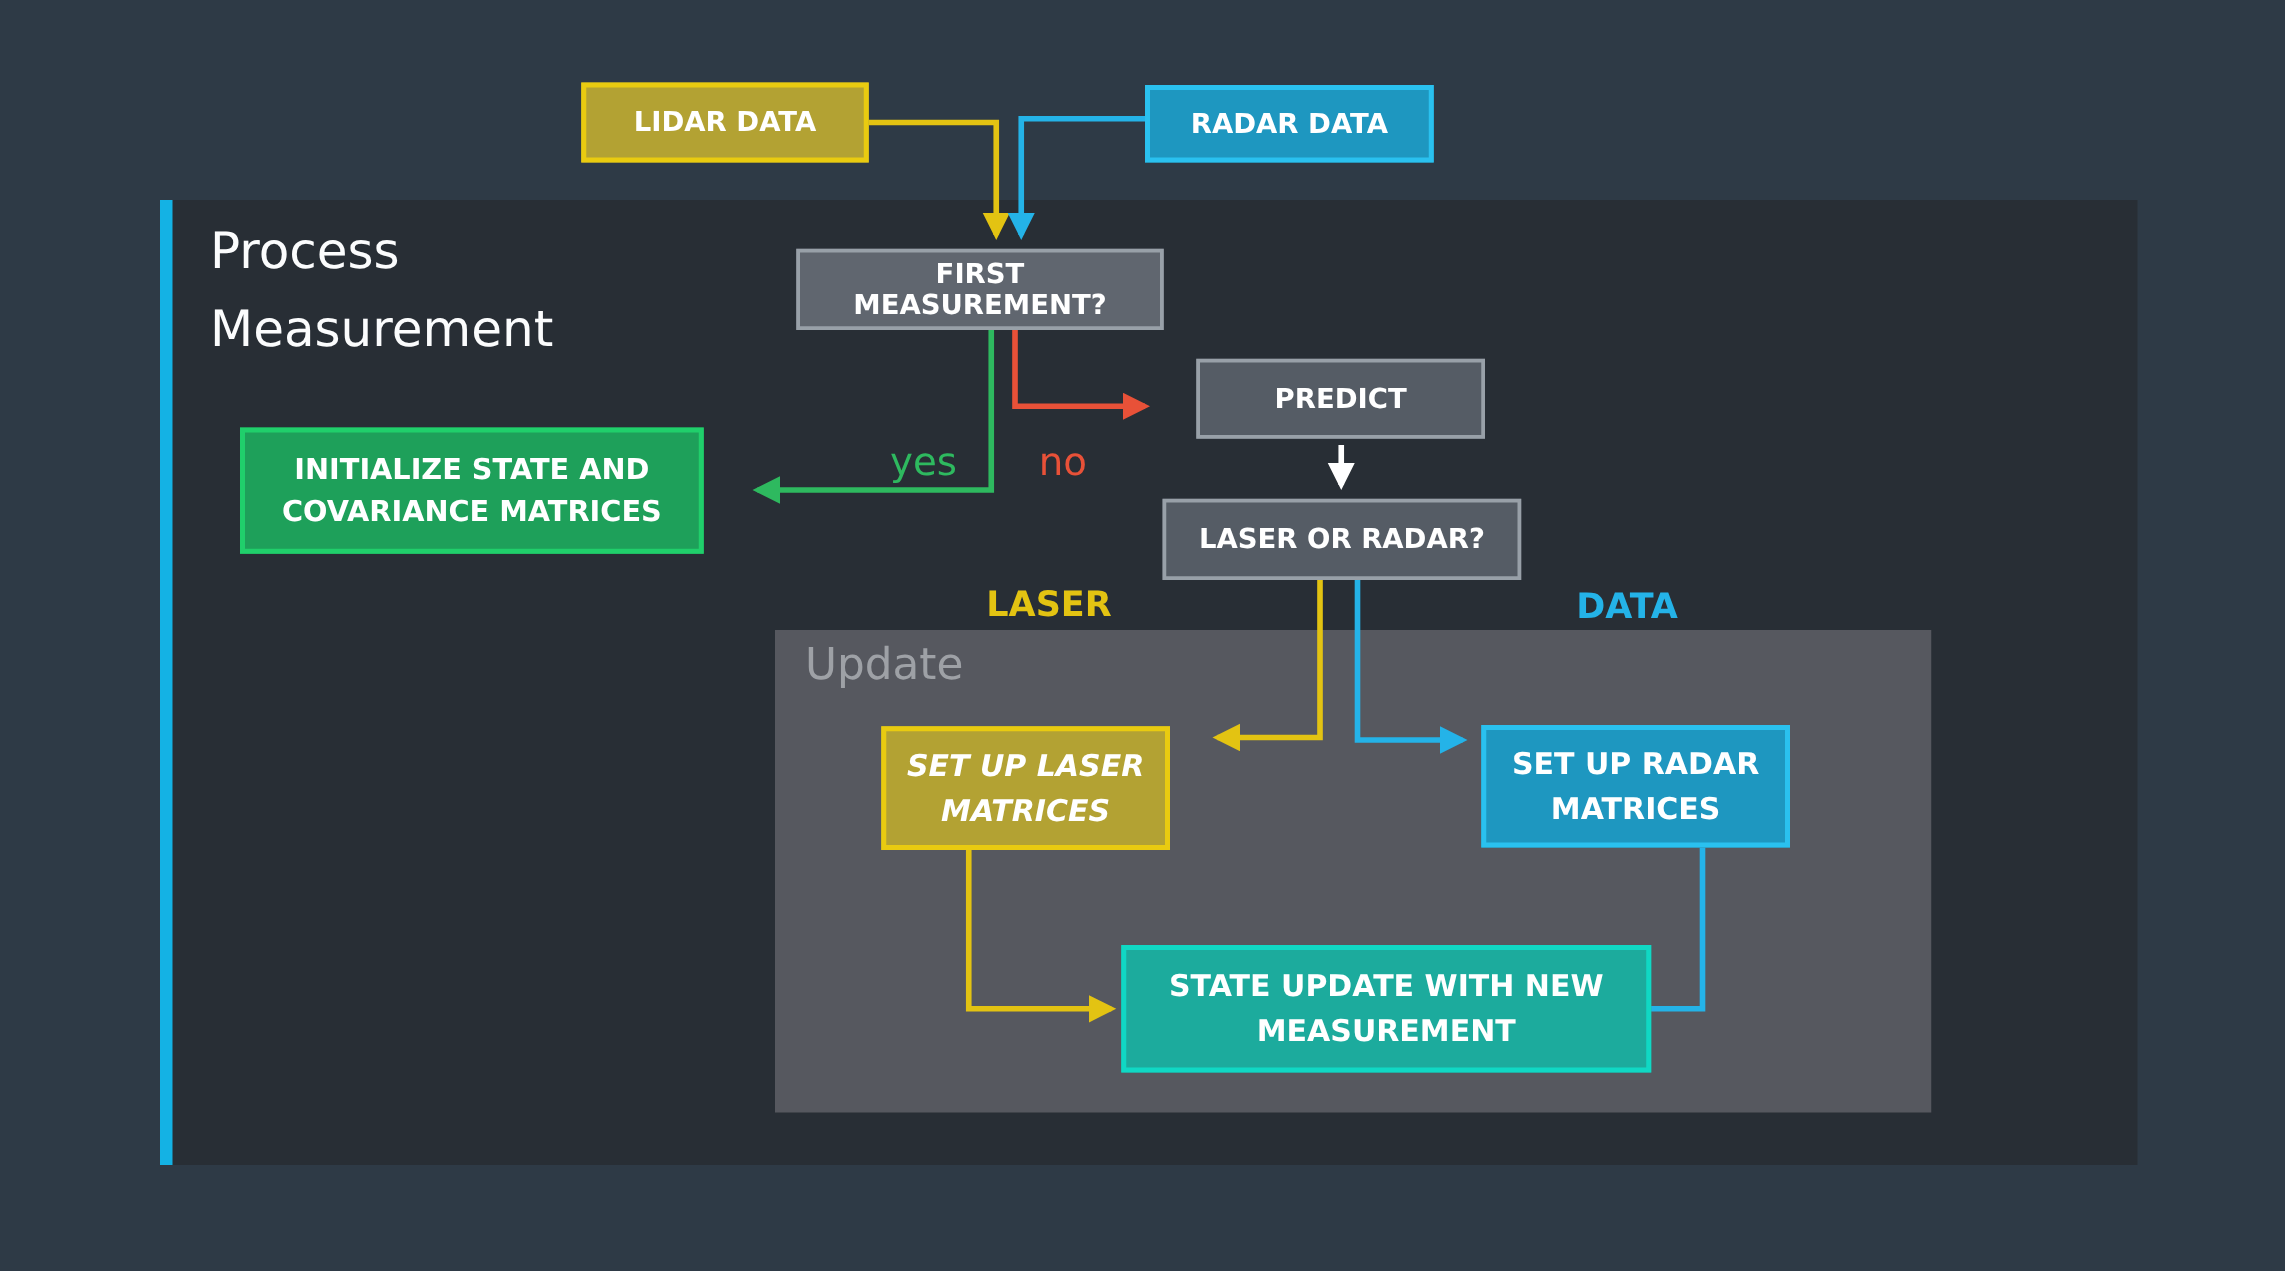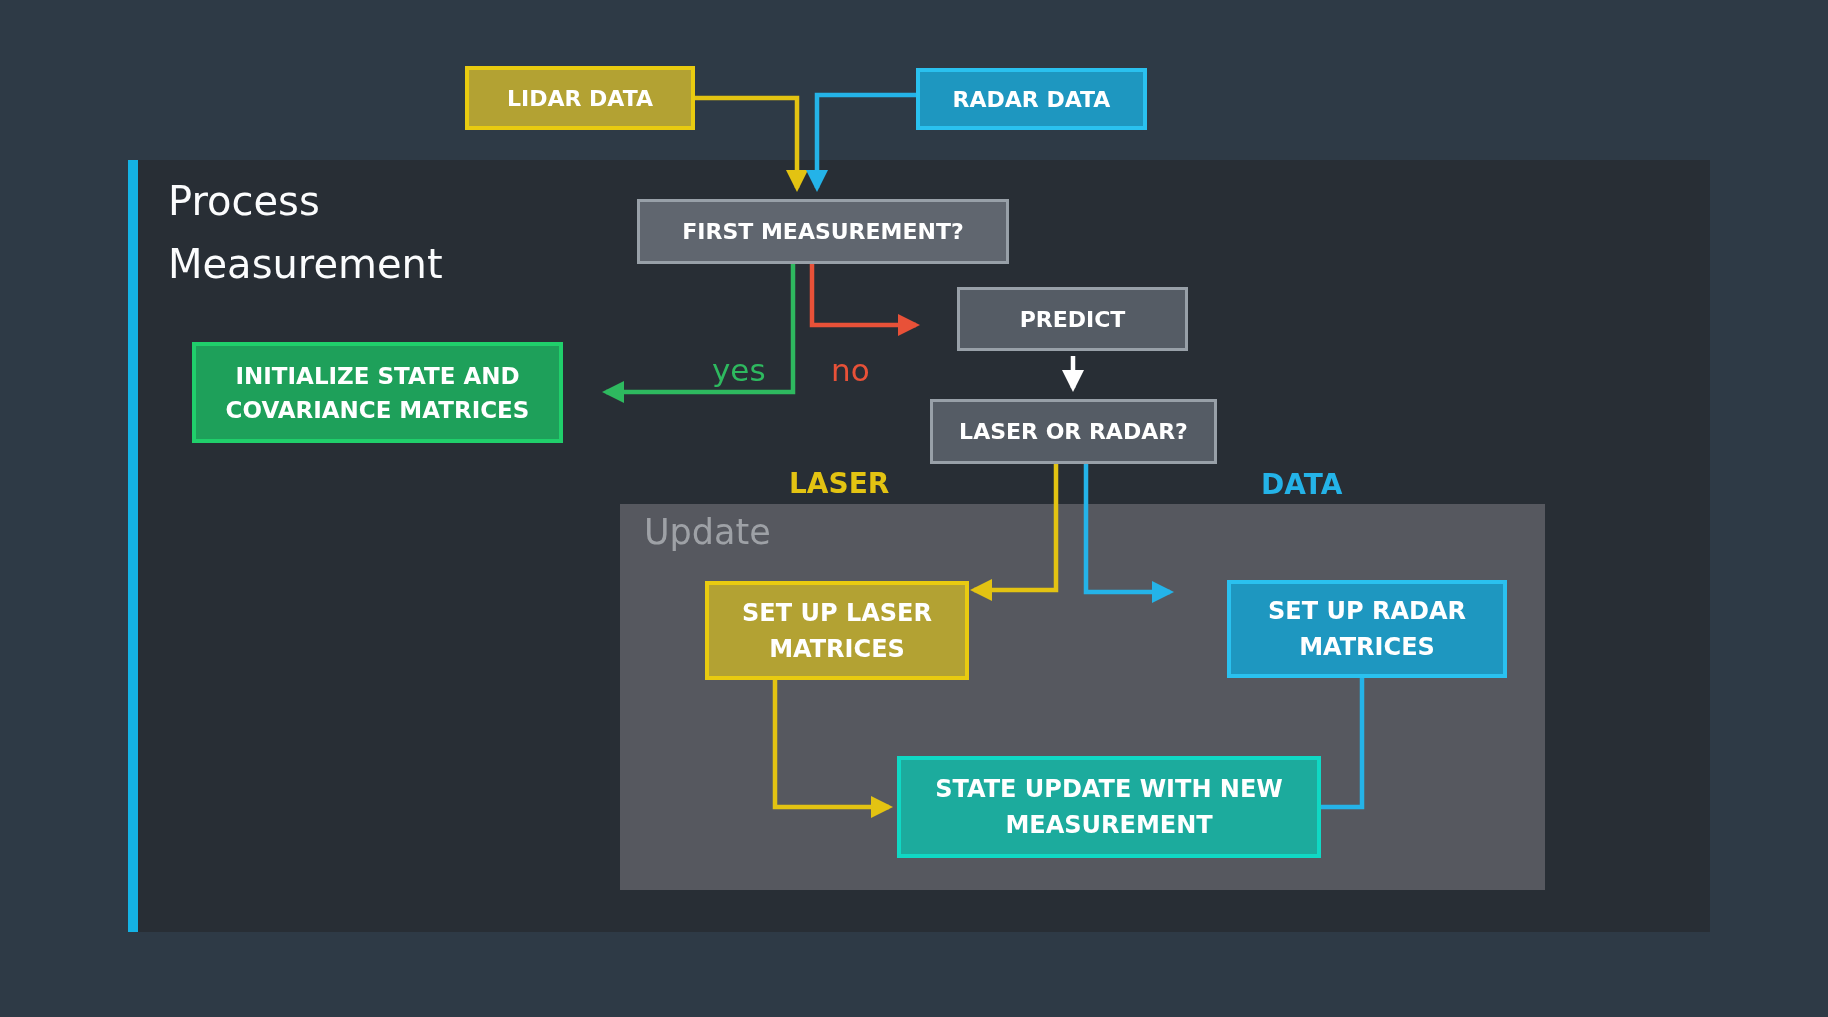--- a/index.html
+++ b/index.html
@@ -39,32 +39,32 @@
   svg.connector-layer{position:absolute;left:0;top:0;width:1828px;height:1017px;}
   .node{
     position:absolute;display:flex;align-items:center;justify-content:center;
     text-align:center;color:#ffffff;font-weight:bold;text-transform:uppercase;
     padding:20px 10px;
   }
   .node-lidar{left:465px;top:66px;width:230px;height:64px;font-size:22px;
     background:var(--yellow-fill);border:4px solid var(--yellow-border);}
   .node-radar{left:916px;top:68px;width:231px;height:62px;font-size:22px;
     background:var(--blue-fill);border:4px solid var(--blue-border);}
-  .node-first{left:637px;top:199px;width:372px;height:65px;font-size:22px;
+  .node-first{left:637px;top:199px;width:294px;height:65px;font-size:22px;
     background:var(--gray-fill-light);border:3px solid var(--gray-border);}
   .node-predict{left:957px;top:287px;width:231px;height:64px;font-size:22px;
     background:var(--gray-fill);border:3px solid var(--gray-border);}
   .node-initialize{left:192px;top:342px;width:371px;height:101px;font-size:23px;line-height:34px;
     background:var(--green-fill);border:4px solid var(--green-border);}
   .node-lor{left:930px;top:399px;width:287px;height:65px;font-size:22px;
     background:var(--gray-fill);border:3px solid var(--gray-border);}
-  .node-setup-laser{left:705px;top:581px;width:264px;height:99px;font-size:24px;line-height:36px;
-    background:var(--yellow-fill);border:4px solid var(--yellow-border);}
-  .node-setup-radar{left:1185px;top:580px;width:280px;height:98px;font-size:24px;line-height:36px;
-    background:var(--blue-fill);border:4px solid var(--blue-border);margin-left:42px;}
+  .node-setup-laser{left:705px;top:581px;width:231px;height:99px;font-size:24px;line-height:36px;
+    background:var(--yellow-fill);border:4px solid var(--yellow-border);font-style:italic;}
+  .node-setup-radar{left:1185px;top:580px;width:247px;height:98px;font-size:24px;line-height:36px;
+    background:var(--blue-fill);border:4px solid var(--blue-border);}
   .node-state-update{left:897px;top:756px;width:424px;height:102px;font-size:24px;line-height:36px;
     background:var(--teal-fill);border:4px solid var(--teal-border);}
   .branch-label{position:absolute;font-weight:400;text-align:right;}
   .label-yes{left:712px;top:352px;font-size:31px;color:var(--arrow-green);}
   .label-no{left:831px;top:352px;font-size:31px;color:var(--arrow-red);}
   .label-laser{left:789px;top:467px;font-size:28px;font-weight:bold;color:var(--arrow-yellow);}
   .label-radar{left:1261px;top:468px;font-size:28px;font-weight:bold;color:var(--arrow-blue);}
 </style>
 </head>
 <body>

